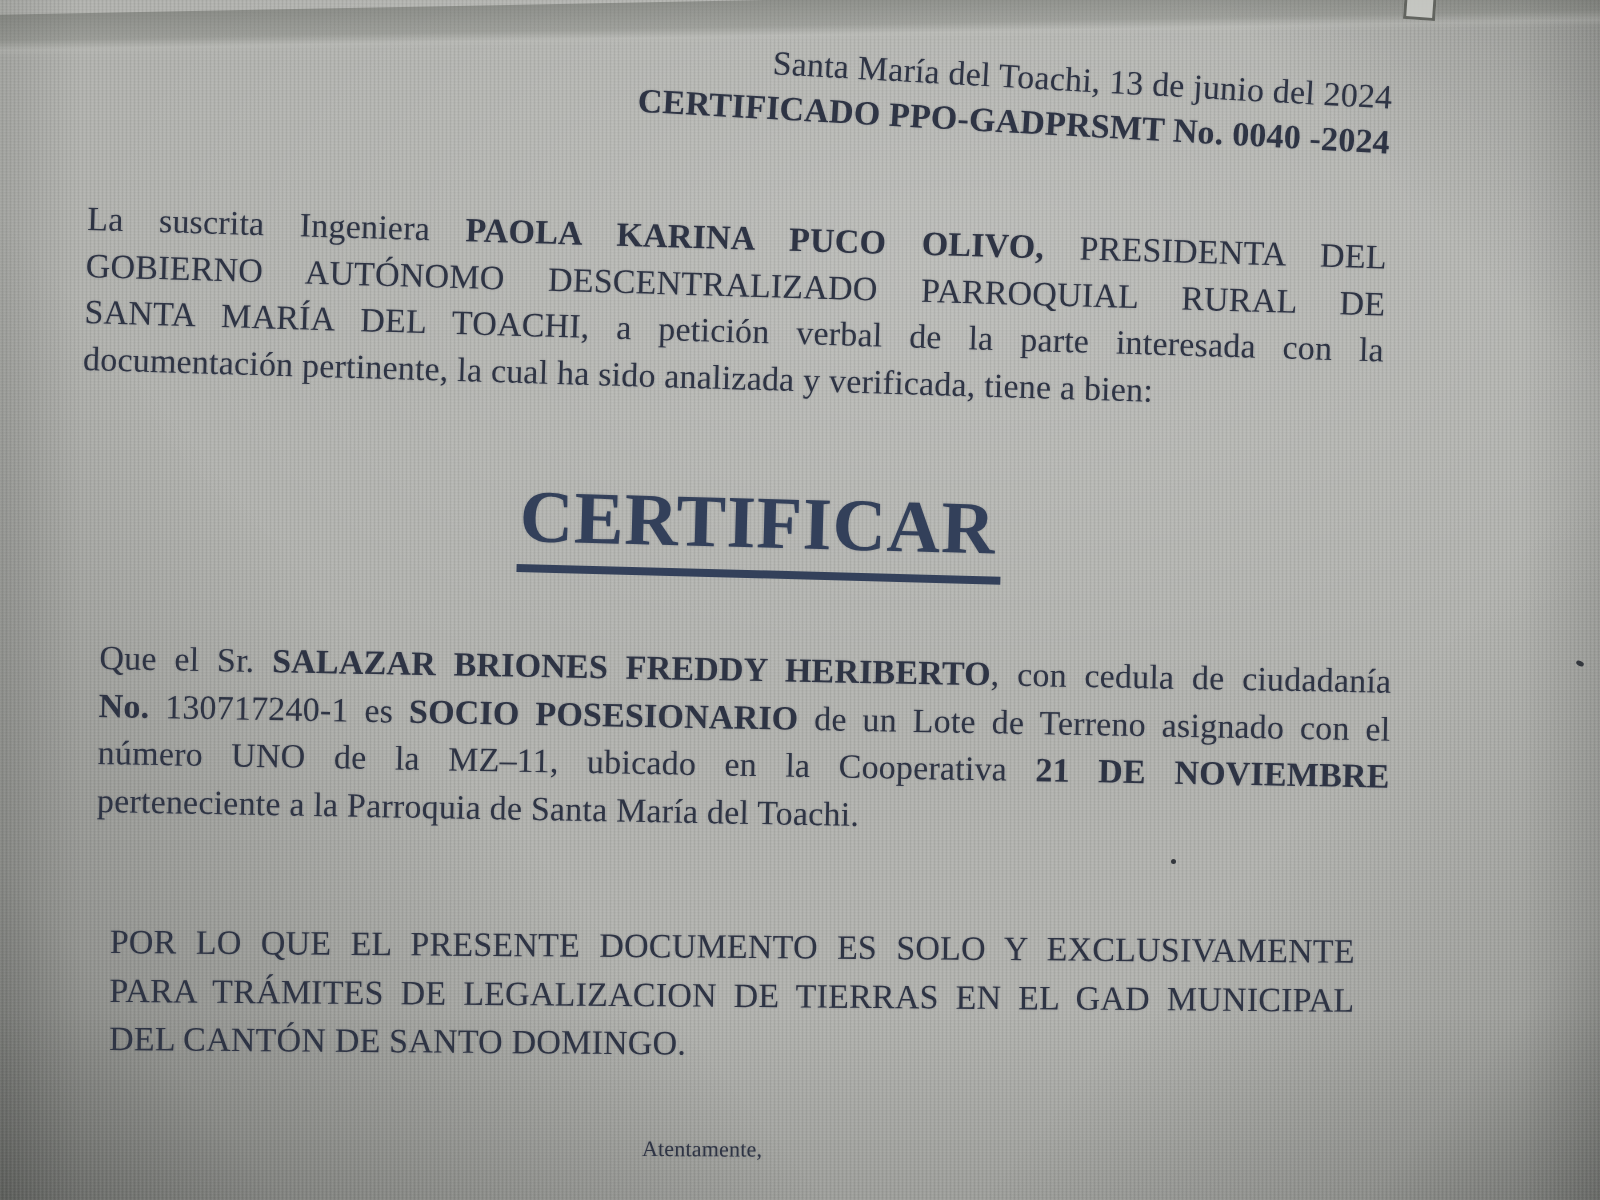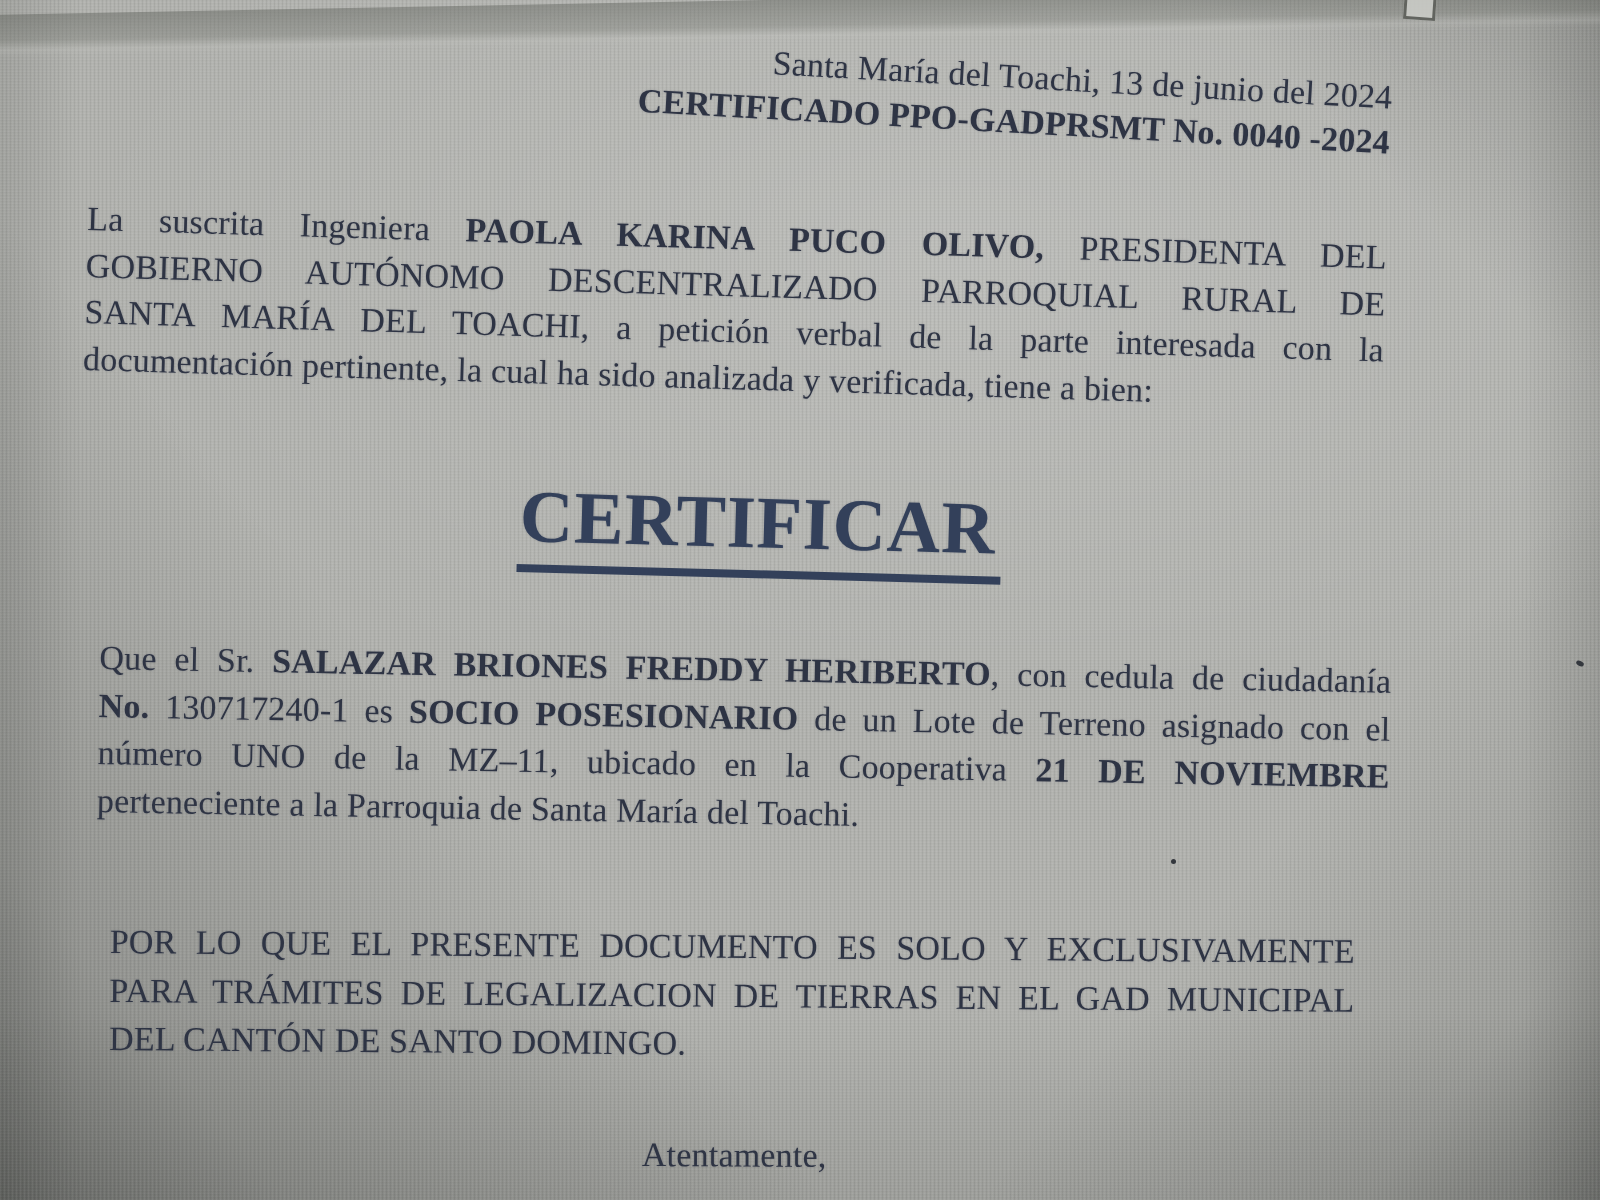--- a/index.html
+++ b/index.html
@@ -65,21 +65,21 @@
            transform:rotate(1.5deg);transform-origin:left top;}
   .certify .t{display:inline-block;font-size:74px;font-weight:700;color:var(--heading);
               letter-spacing:1px;border-bottom:8px solid var(--heading);
               padding:0 6px 5px 2px;}
   .bodytxt{left:100px;top:634px;width:1292px;
            font-size:34px;line-height:47.5px;
            transform:rotate(1.05deg);transform-origin:left top;}
   .disclaimer{left:110px;top:918px;width:1245px;
               font-size:34px;line-height:48.5px;
               transform:rotate(0.45deg);transform-origin:left top;}
-  .closing{left:642px;top:1136px;font-size:34px;
+  .closing{left:642px;top:1136px;font-size:22px;
            transform:rotate(0.3deg);transform-origin:left top;}
 
   
   .chk{position:absolute;left:1404px;top:-10px;width:26px;height:24px;
        border:3px solid #62645f;background:rgba(206,207,202,0.85);
        transform:rotate(4deg);}
   .speck{position:absolute;background:#33373d;border-radius:50%;}
   .speck.s1{left:1576px;top:661px;width:8px;height:5px;transform:rotate(25deg);}
   .speck.s2{left:1171px;top:859px;width:5px;height:5px;}
 </style>

